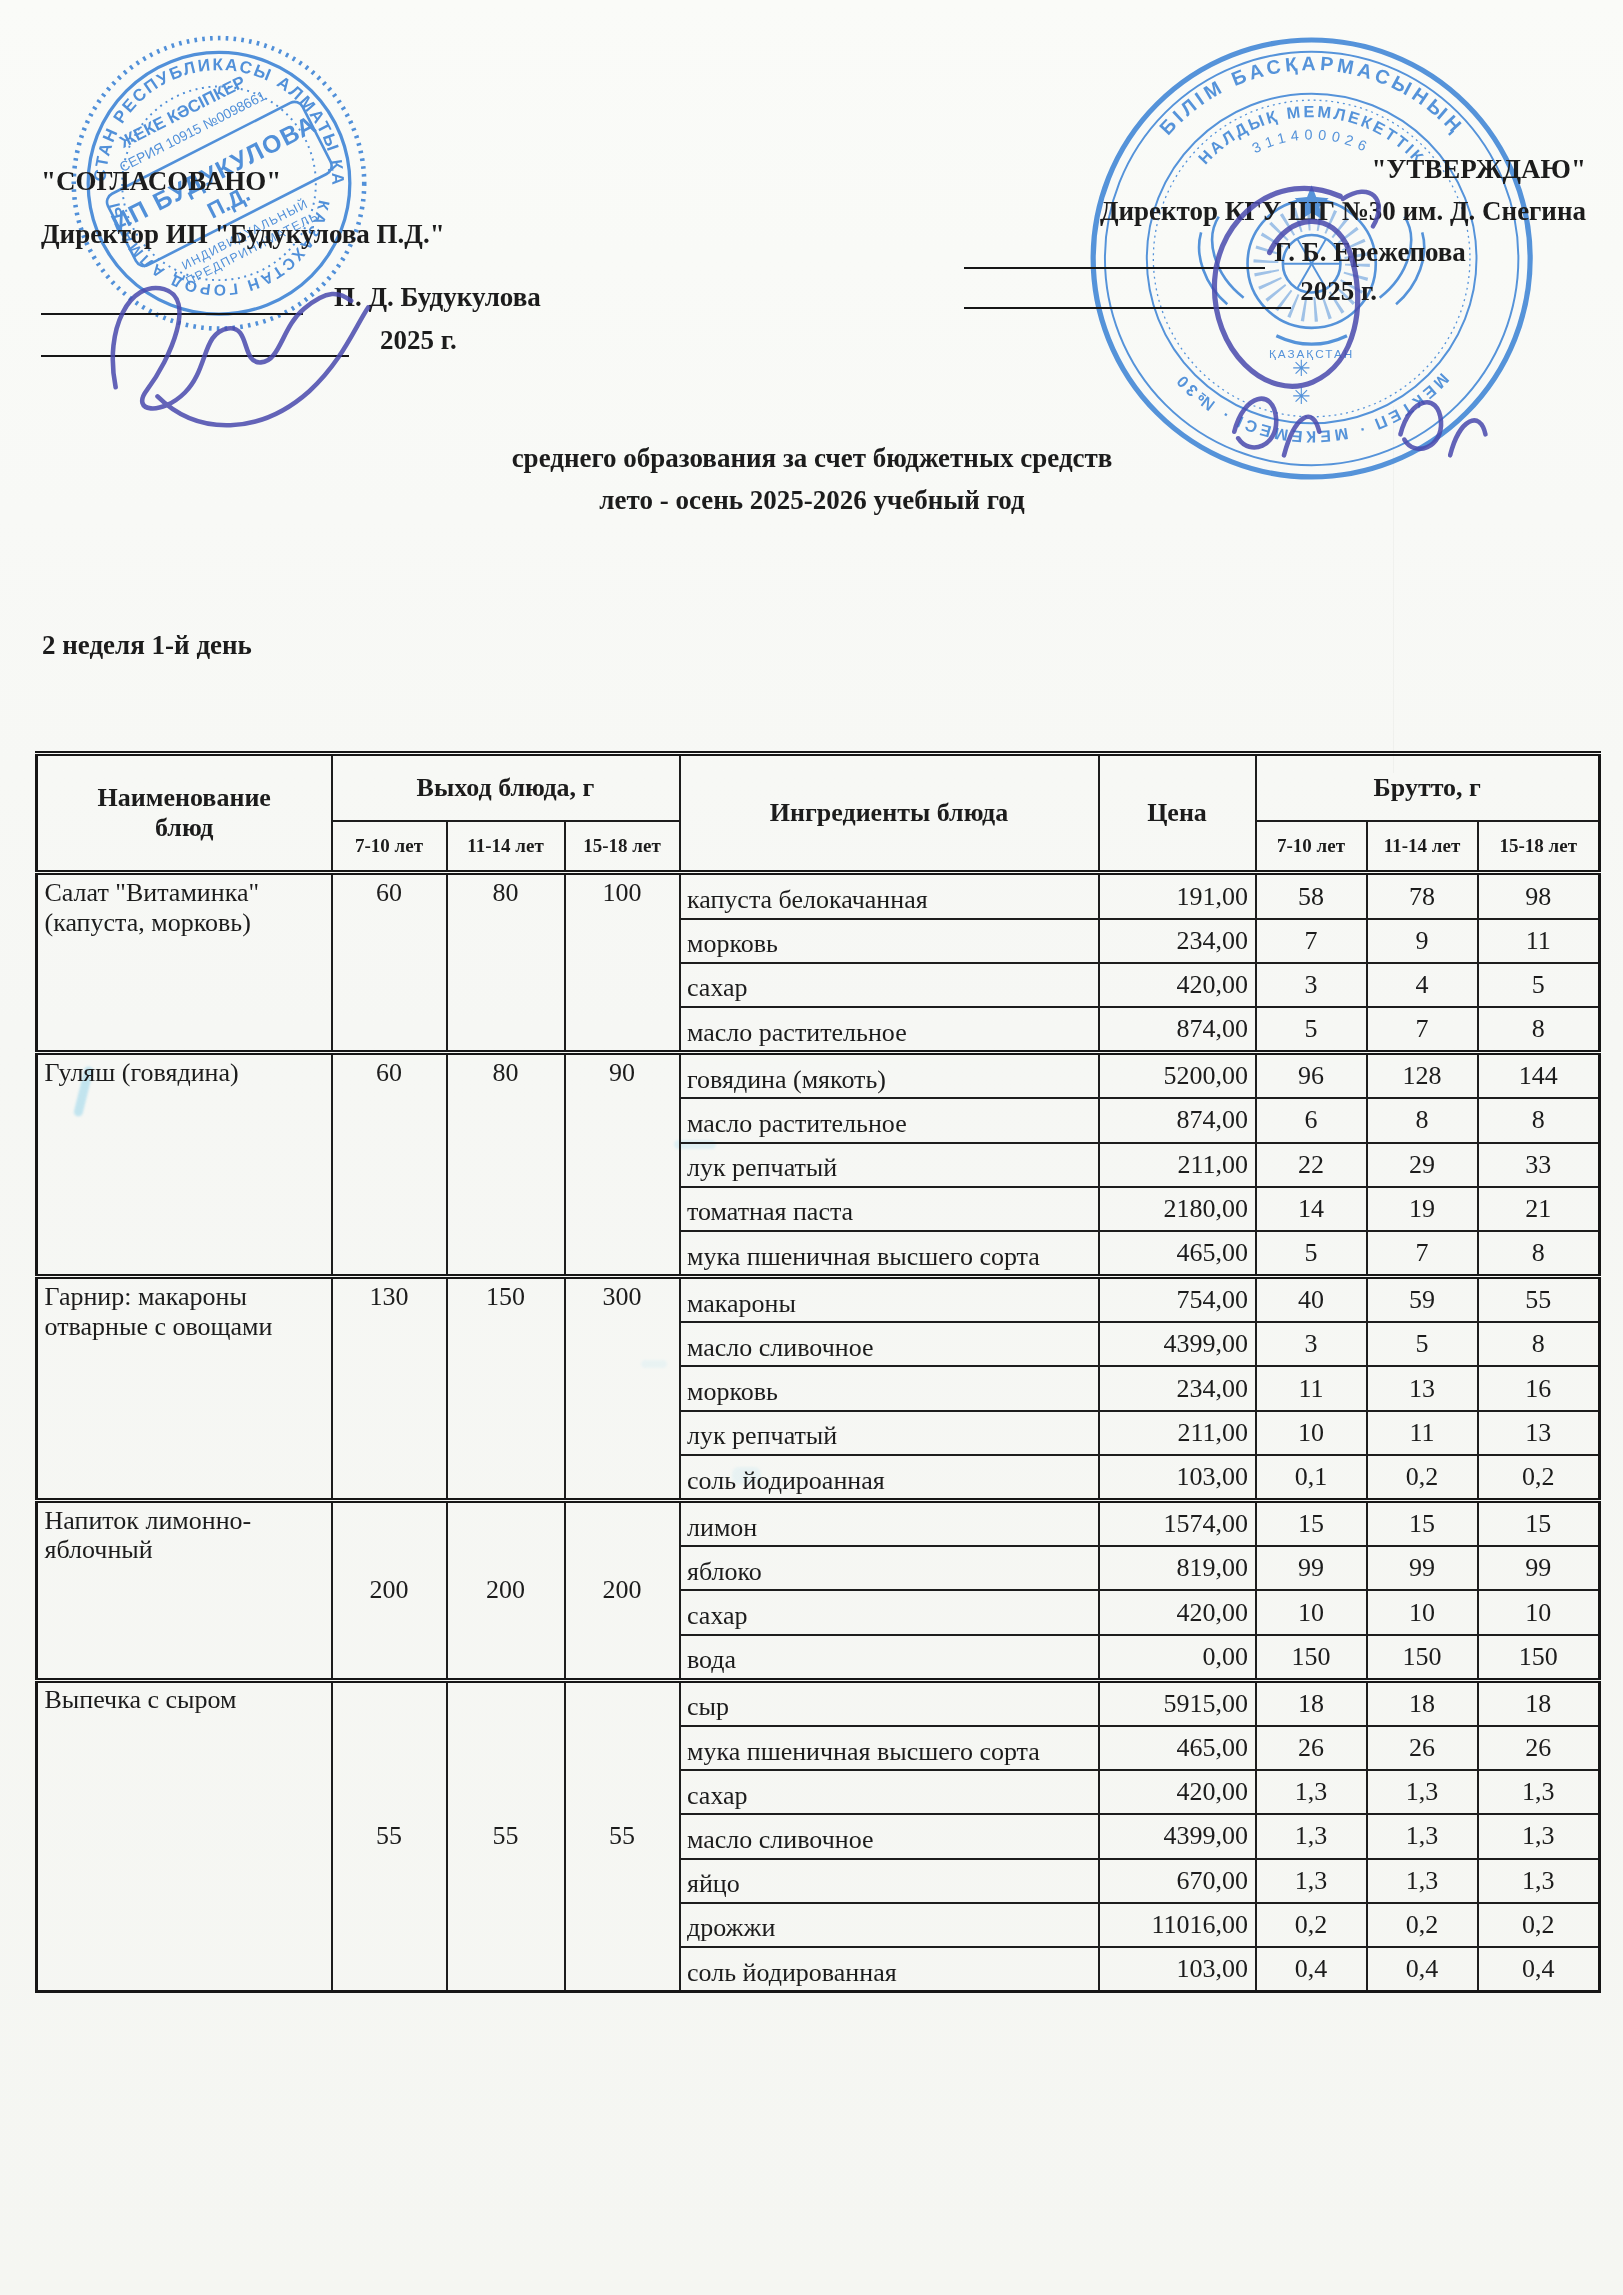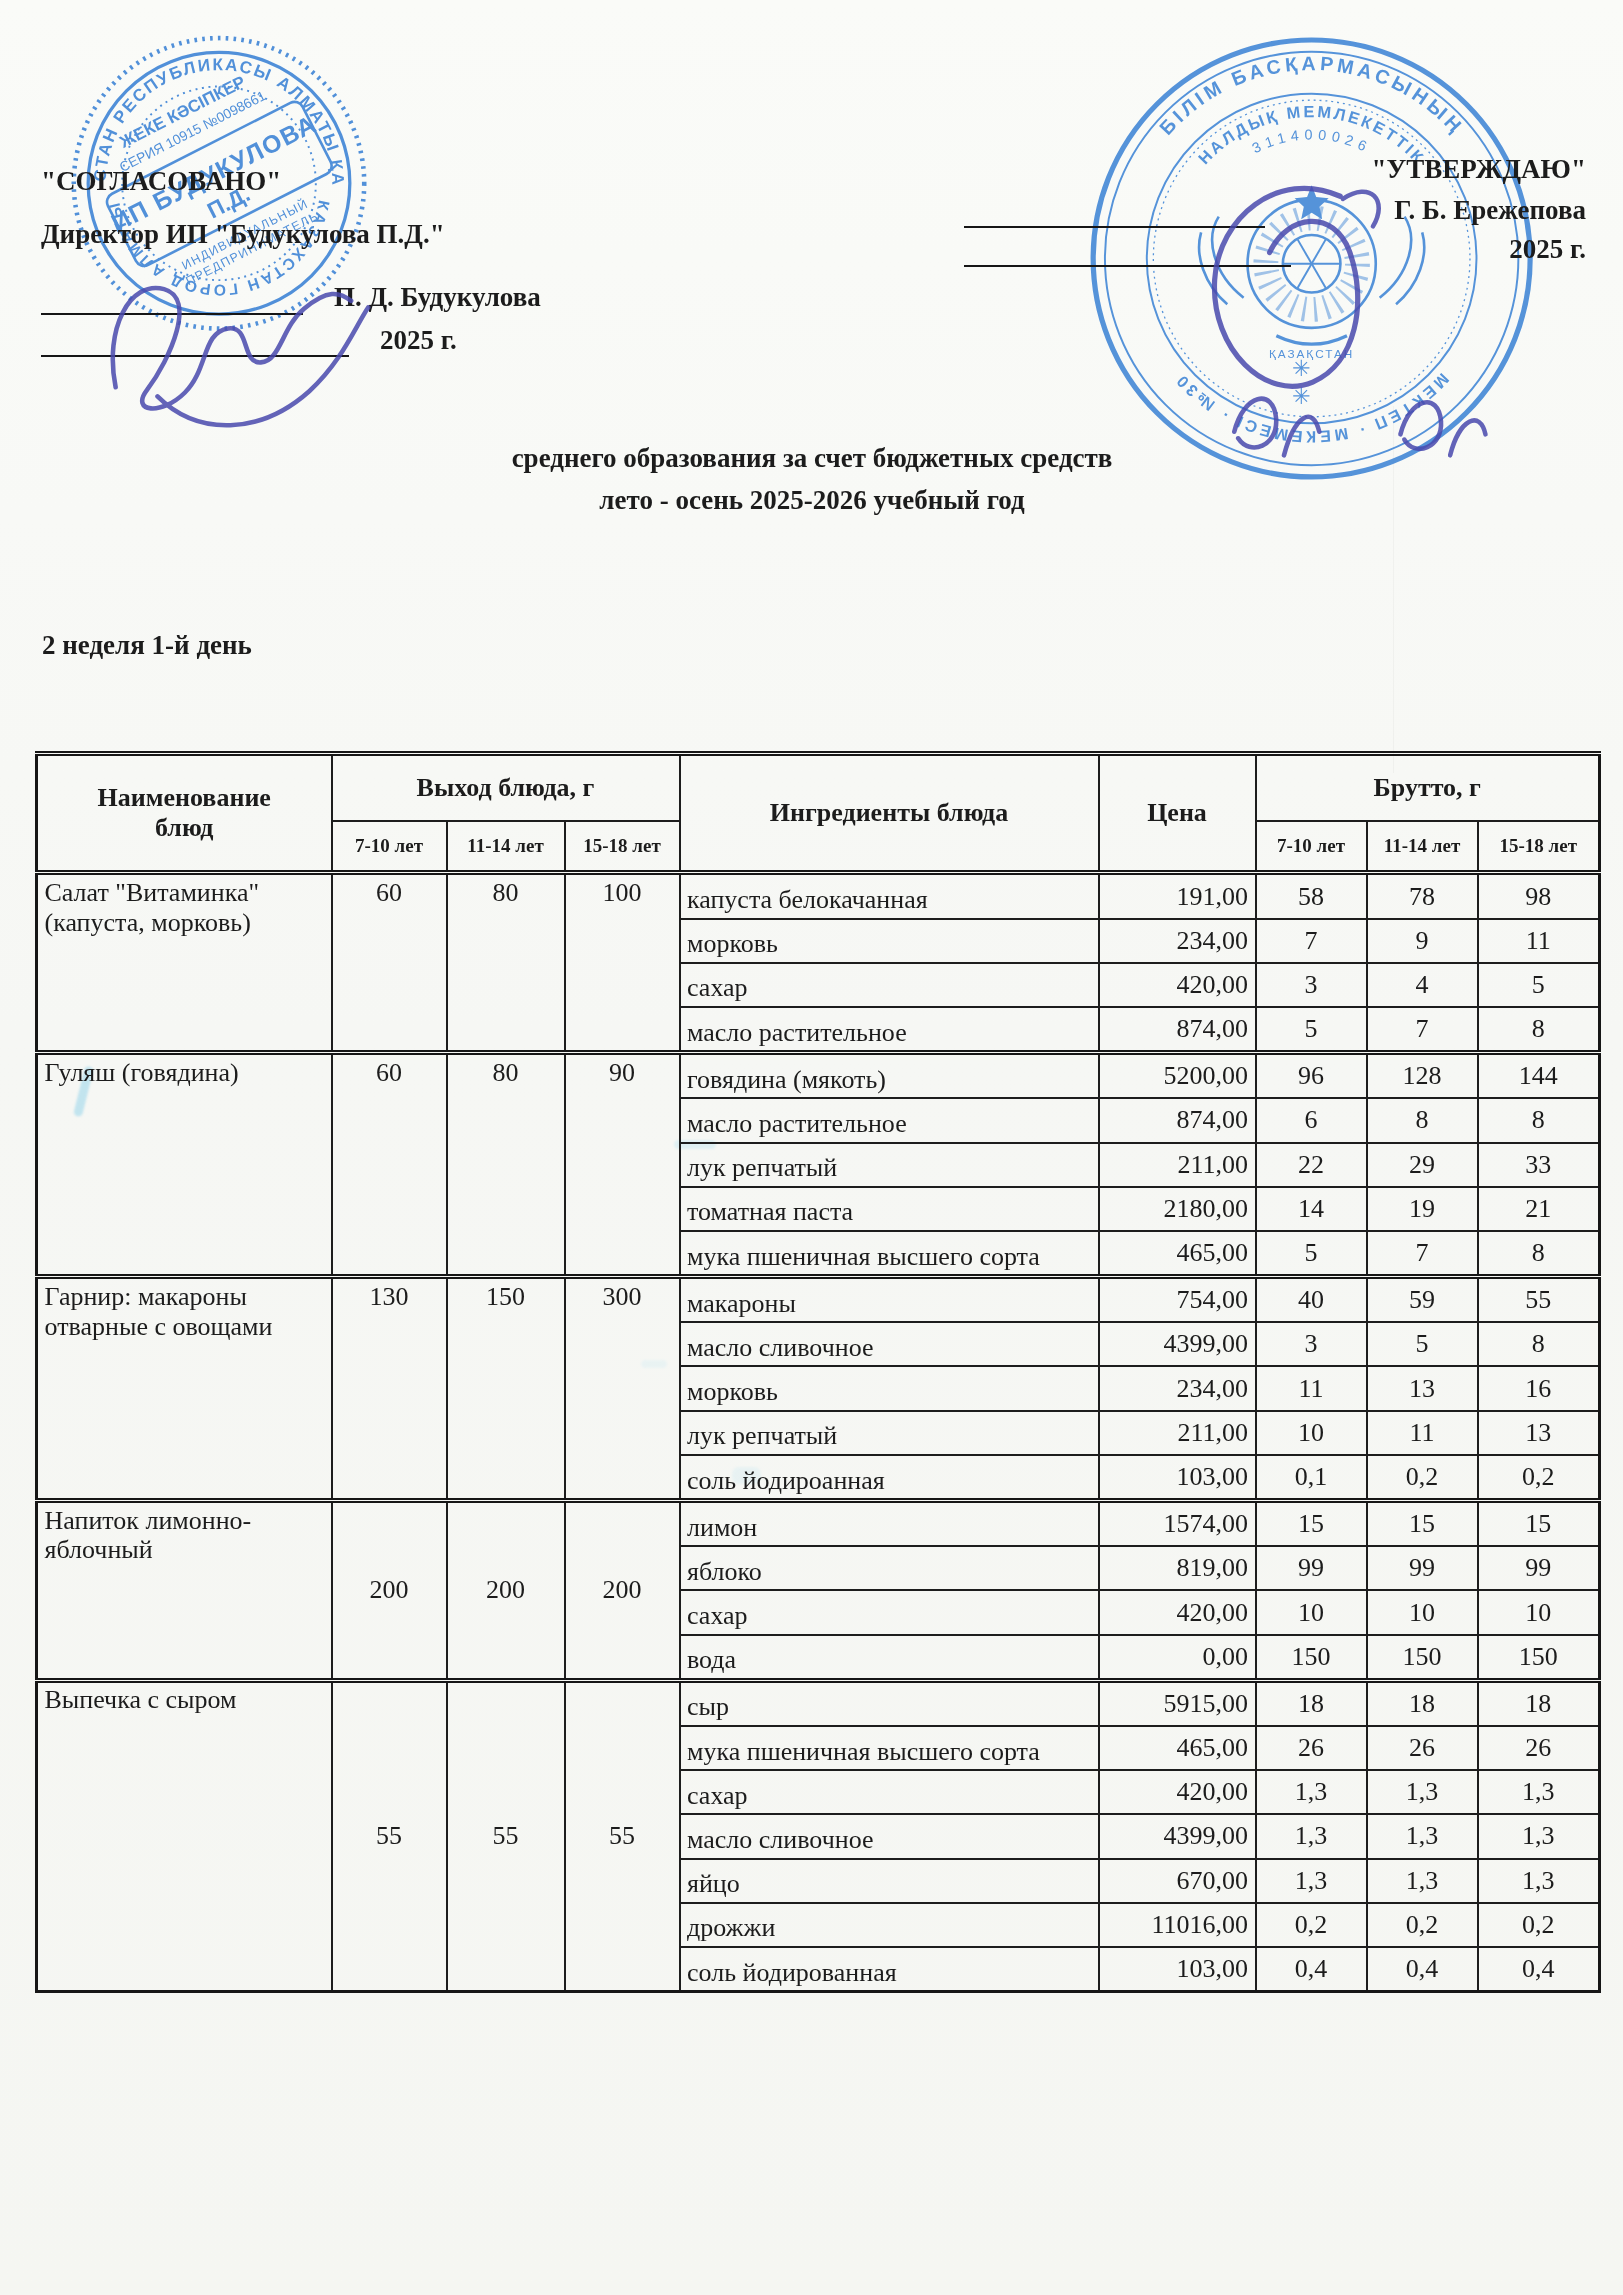--- a/index.html
+++ b/index.html
@@ -21,21 +21,21 @@
   svg.sigs{position:absolute;left:0;top:0;z-index:4;pointer-events:none;}
 
   .approve{position:absolute;z-index:3;font-weight:bold;font-size:27px;line-height:1.25;}
   .approve-left{left:41px;top:165px;width:589px;text-align:left;}
   .approve-right{right:38px;top:153px;width:622px;text-align:right;}
   .approve .row1{margin-bottom:0;}
   .approve-left .row2{margin-top:19.6px;}
   .approve-right .row2{margin-top:7.9px;}
   .sigrow{display:flex;align-items:flex-end;gap:9.2px;}
   .approve-left .sigrow{justify-content:flex-start;gap:31px;}
-  .approve-right .sigrow{justify-content:space-between;}
+  .approve-right .sigrow{justify-content:flex-start;}
   .approve-left .sigrow.name{margin-top:26px;}
   .approve-right .sigrow.name{margin-top:3.9px;}
   .approve-left .sigrow.year{margin-top:5.2px;}
   .approve-right .sigrow.year{margin-top:2.6px;}
   .sigline{display:inline-block;border-bottom:2.6px solid #161616;height:35px;}
   .sl-a{width:262px;} .sl-b{width:308px;} .sl-c{width:301px;} .sl-d{width:327px;}
 
   .doc-title{position:absolute;left:0;top:437px;width:1624px;text-align:center;
     font-weight:bold;font-size:27px;line-height:42px;z-index:3;}
   .day-heading{position:absolute;left:42px;top:630px;font-weight:bold;font-size:27px;z-index:3;}
@@ -153,20 +153,21 @@
     <span>П. Д. Будукулова</span>
   </div>
   <div class="sigrow year">
     <span class="sigline sl-b"></span>
     <span>2025 г.</span>
   </div>
 </div>
 
 <div class="approve approve-right">
   <div class="row1">"УТВЕРЖДАЮ"</div>
+  <div class="row2">Директор КГУ ШГ №30 им. Д. Снегина</div>
   <div class="sigrow name">
     <span class="sigline sl-c"></span>
     <span>Г. Б. Ережепова</span>
   </div>
   <div class="sigrow year">
     <span class="sigline sl-d"></span>
     <span>2025 г.</span>
   </div>
 </div>
 

